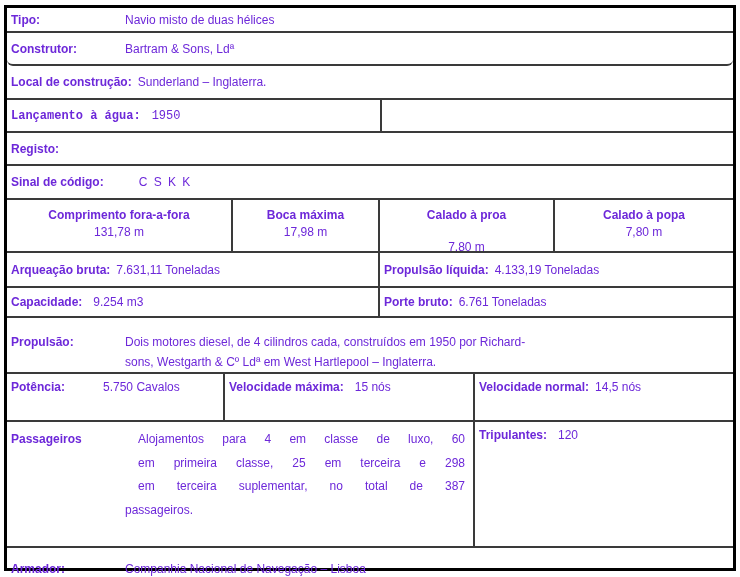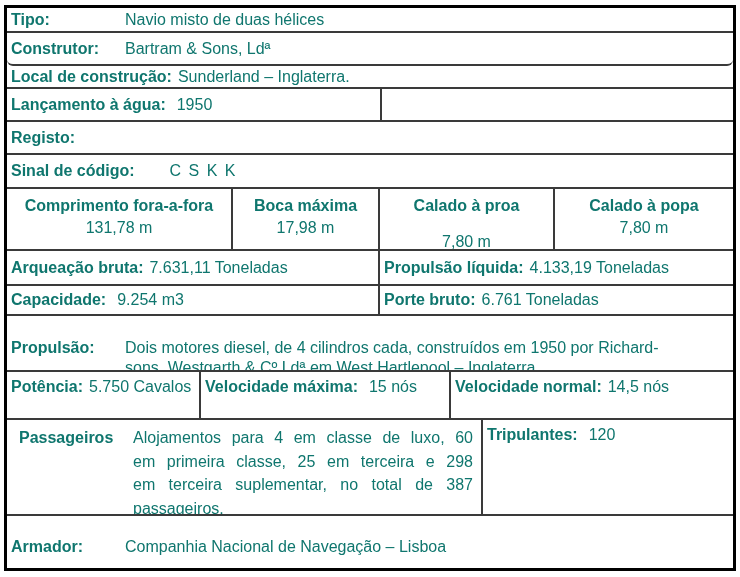--- a/index.html
+++ b/index.html
@@ -1,18 +1,18 @@
 <!DOCTYPE html>
 <html><head>
 <meta charset="utf-8">
 <style>
   html,body { margin:0; padding:0; }
   .page {
     width:740px; height:577px; background:#ffffff; position:relative;
-    font-family:"Liberation Sans", sans-serif; color:#0f766e; font-size:16px;
+    font-family:"Liberation Sans", sans-serif; color:#6d28d9; font-size:12px;
     overflow:hidden;
   }
   .spec-table {
     position:absolute; left:4px; top:5px; width:732px; height:566px;
     box-sizing:border-box; border:3px solid #000; background:#fff;
     display:flex; flex-direction:column;
   }
   .row { display:flex; box-sizing:border-box; border-bottom:2px solid #3a3a3a; flex-shrink:0; }
   .row.last { border-bottom:none; }
   .cell {
@@ -24,46 +24,46 @@
   .tab { width:114px; flex-shrink:0; }
   .val { white-space:nowrap; }
   .gap    { margin-left:6px; }
   .gap-md { margin-left:11px; }
   .gap-lg { margin-left:18px; }
   .sp     { letter-spacing:1.5px;margin-left:35px; }
 
   
   .r-tipo { height:25px; }
   .r-construtor { height:33px;border-radius:6px; }
-  .r-local { height:23px; }
+  .r-local { height:34px; }
   .r-lancamento { height:33px; }
   .r-registo { height:33px; }
   .r-sinal { height:34px; }
-  .r-dims { height:62px; }
+  .r-dims { height:53px; }
   .r-arqueacao { height:35px; }
   .r-capacidade { height:30px; }
   .r-propulsao { height:56px; }
   .r-potencia { height:48px; }
-  .r-passageiros { height:96px;padding-left:8px; }
+  .r-passageiros { height:126px; }
   .r-armador { height:39px; }
 
-  .c-lanc1 { width:375px; }
+  .c-lanc1 { width:375px;font-family:Liberation Mono, monospace; }
   .c-dim1 { width:226px; } .c-dim2 { width:147px; } .c-dim3 { width:175px;gap:18px; }
   .c-arq1 { width:373px; }
-  .c-pot1 { width:194px; } .c-pot2 { width:250px; }
+  .c-pot1 { width:218px;gap:32px; } .c-pot2 { width:250px; }
   .c-pass1 { width:468px; }
   .flex1 { flex:1; }
 
   .dimcell { flex-direction:column; justify-content:space-between; align-items:center; padding:8px 2px 12px 2px; }
   .top-align { align-items:flex-start; }
-  .pt5 { padding-top:22px; } .pt6 { padding-top:6px; }
+  .pt5 { padding-top:14px; } .pt6 { padding-top:6px; }
   .block { flex:1; padding-right:2px; }
   .prop-line { line-height:20px; white-space:nowrap; }
   .pass-block { line-height:23.5px; }
-  .jline { text-align:justify; text-align-last:justify; }
+  .jline { text-align:justify; text-align-last:justify;margin-left:13px; }
 </style>
 </head>
 <body>
 
 <div class="page">
   <div class="spec-table">
 
     <div class="row r-tipo">
       <div class="cell cell-last">
         <span class="lbl tab">Tipo:</span>

